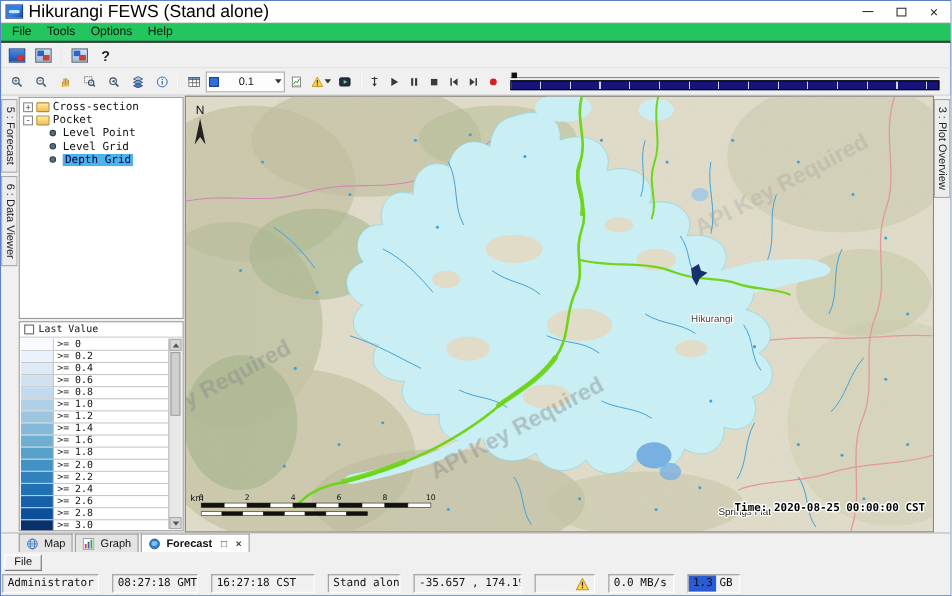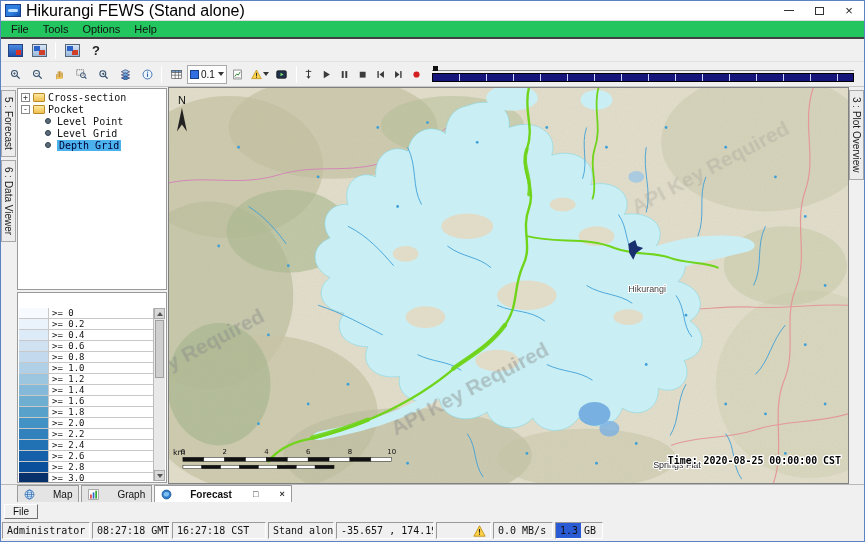--- a/index.html
+++ b/index.html
@@ -26,21 +26,21 @@
   .toolbar2{height:26px;display:flex;align-items:center;padding:0 4px 0 3px;border-top:1px solid #e2e2e2;border-bottom:1px solid #c8c8c8;flex:0 0 26px}
   .tbtn{width:22px;height:20px;display:flex;align-items:center;justify-content:center;flex:0 0 auto}
   .tbtn.narrow{width:18px}
   .tsep{width:1px;height:17px;background:#bdbdbd;border-right:1px solid #fff;margin:0 3px;flex:0 0 auto}
   .ic-sys{width:15px;height:13px;background:linear-gradient(180deg,#4a8ae0,#1d4fae);border:1px solid #24407e;position:relative}
   .ic-sys::after{content:"";position:absolute;right:1px;bottom:1px;width:5px;height:5px;background:#e03020}
   .ic-sys2{width:15px;height:13px;background:linear-gradient(180deg,#d8e4f4,#9ab8dc);border:1px solid #567;position:relative}
   .ic-sys2::after{content:"";position:absolute;left:1px;top:1px;width:6px;height:5px;background:#2a62c8}
   .ic-sys2::before{content:"";position:absolute;right:1px;bottom:1px;width:6px;height:5px;background:#d04028}
   .help-q{font-weight:bold;font-size:13px;color:#222}
-  .combo{display:flex;align-items:center;border:1px solid #aaa;background:#fdfdfd;height:19px;padding:0 2px;gap:2px;flex:0 0 auto}
+  .combo{display:flex;align-items:center;border:1px solid #aaa;background:#fdfdfd;height:19px;padding:0 2px;gap:18px;flex:0 0 auto}
   .combo .chip{width:9px;height:9px;background:#2f6fe0;border:1px solid #1a3f8a}
   .combo .val{font-size:10px}
   .dd-arrow{width:0;height:0;border-left:3px solid transparent;border-right:3px solid transparent;border-top:4px solid #333;margin-left:1px}
   .timeline{flex:1 1 auto;margin:0 6px;display:flex;flex-direction:column;justify-content:center;gap:2px;min-width:120px}
   .timeline-track{height:5px;border-bottom:1px solid #8a8a8a;position:relative}
   .timeline-marker{position:absolute;left:1px;top:0;width:5px;height:5px;background:#111}
   .timeline-bar{height:9px;background:#14147a;border:1px solid #000;background-image:repeating-linear-gradient(90deg,transparent 0 26px,#cdd3ff 26px 27px)}
   .tb-date{font-family:"DejaVu Sans Mono",monospace;font-size:11px;white-space:nowrap;flex:0 0 auto}
 
   
@@ -68,29 +68,29 @@
   .arr-up{width:0;height:0;border-left:3px solid transparent;border-right:3px solid transparent;border-bottom:4px solid #555}
   .arr-dn{width:0;height:0;border-left:3px solid transparent;border-right:3px solid transparent;border-top:4px solid #555}
   .sthumb{height:58px;background:#cfcfcf;border:1px solid #a0a0a0;margin:1px}
   .sspace{flex:1}
 
   .map-wrap{flex:1 1 auto;border:1px solid #808080;position:relative;background:#e2decb;min-width:0}
   .map-wrap svg{width:100%;height:100%;display:block}
 
   
   .bottom-tabs{height:18px;flex:0 0 18px;display:flex;align-items:flex-end;padding-left:16px;gap:2px;background:#f0f0f0;border-top:1px solid #b8b8b8}
-  .btab{display:flex;align-items:center;gap:18px;height:17px;padding:0 6px;border:1px solid #9a9a9a;border-bottom:none;background:#e4e4e4;font-size:10px}
+  .btab{display:flex;align-items:center;gap:5px;height:17px;padding:0 6px;border:1px solid #9a9a9a;border-bottom:none;background:#e4e4e4;font-size:10px}
   .btab.active{background:#fff;font-weight:bold}
   .mini{width:11px;height:11px;flex:0 0 11px}
   .tab-ctl{font-size:9px;color:#333;margin-left:3px}
   .logsrow{height:18px;flex:0 0 18px;display:flex;align-items:center;padding-left:3px;background:#f0f0f0}
   .logs-btn{height:15px;padding:0 8px;background:#f0f0f0;border:1px solid;border-color:#fff #707070 #707070 #fff;font-size:10px;display:flex;align-items:center}
 
   .statusbar{height:21px;flex:0 0 21px;display:flex;align-items:center;background:#f0f0f0;padding:1px 1px;font-family:"DejaVu Sans Mono",monospace;font-size:10px}
-  .scell{height:17px;border:1px solid;border-color:#9a9a9a #fff #fff #9a9a9a;display:flex;align-items:center;padding:0 4px;margin-right:2px;white-space:nowrap;overflow:hidden}
+  .scell{height:17px;border:1px solid;border-color:#9a9a9a #fff #fff #9a9a9a;display:flex;align-items:center;padding:0 4px;margin-right:12px;white-space:nowrap;overflow:hidden}
   .mem{position:relative}
   .mem .fill{position:absolute;left:0;top:0;bottom:0;width:55%;background:#2a5ad4}
   .mem span{position:relative;z-index:1}
 </style>
 </head>
 <body>
 
 <div class="window">
 
   <div class="titlebar">
@@ -292,20 +292,24 @@
           <span class="dot-icon"></span>
           <span class="tree-label">Level Grid</span>
         </div>
         <div class="tree-row leaf">
           <span class="dot-icon"></span>
           <span class="tree-label sel">Depth Grid</span>
         </div>
       </div>
 
       <div class="legend">
+        <div class="legend-header">
+          <span class="checkbox"></span>
+          <span>Last Value</span>
+        </div>
         <div class="legend-body">
           <div class="legend-row">
               <div class="legend-swatch" style="background: rgb(247, 251, 255);"></div>
               <div class="legend-label">&gt;= 0</div>
             </div>
           <div class="legend-row">
               <div class="legend-swatch" style="background: rgb(234, 243, 251);"></div>
               <div class="legend-label">&gt;= 0.2</div>
             </div>
           <div class="legend-row">

